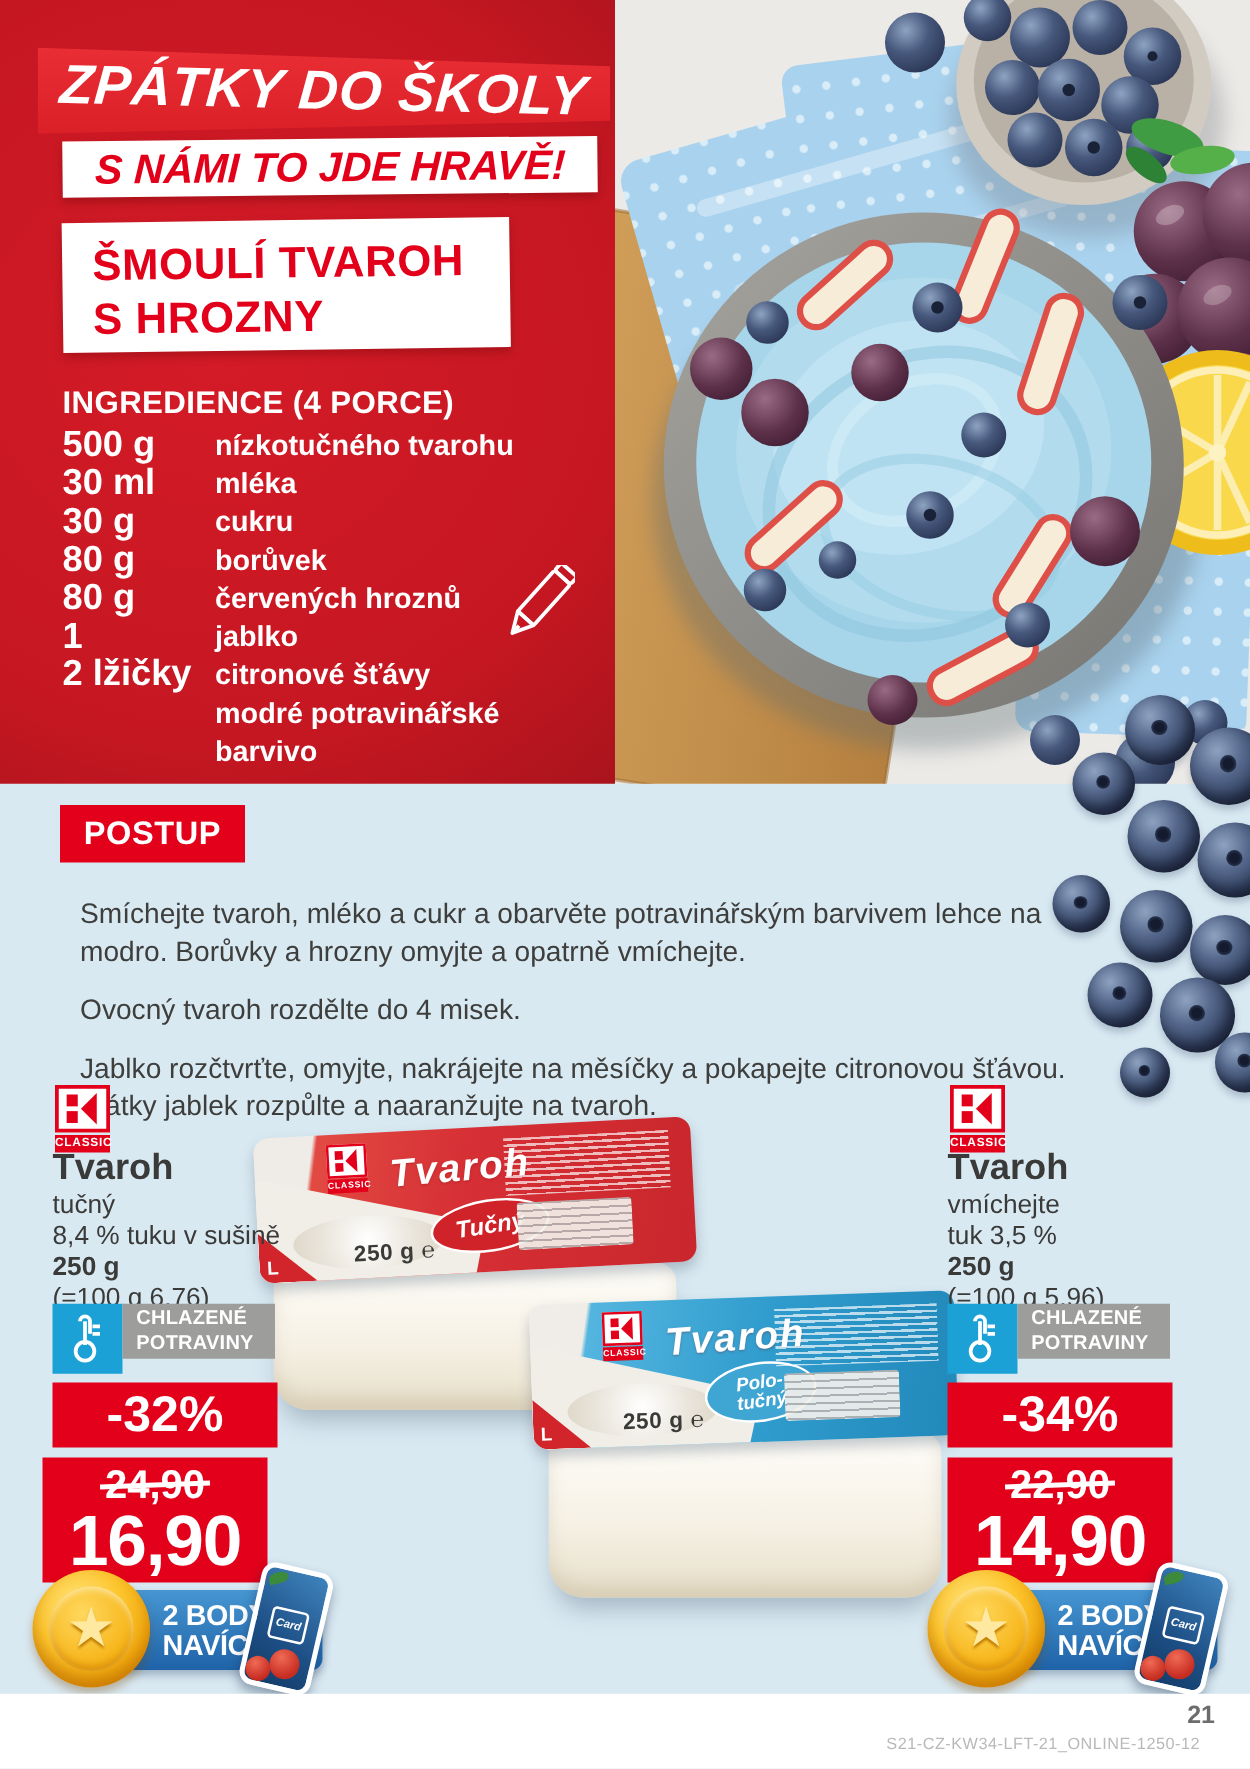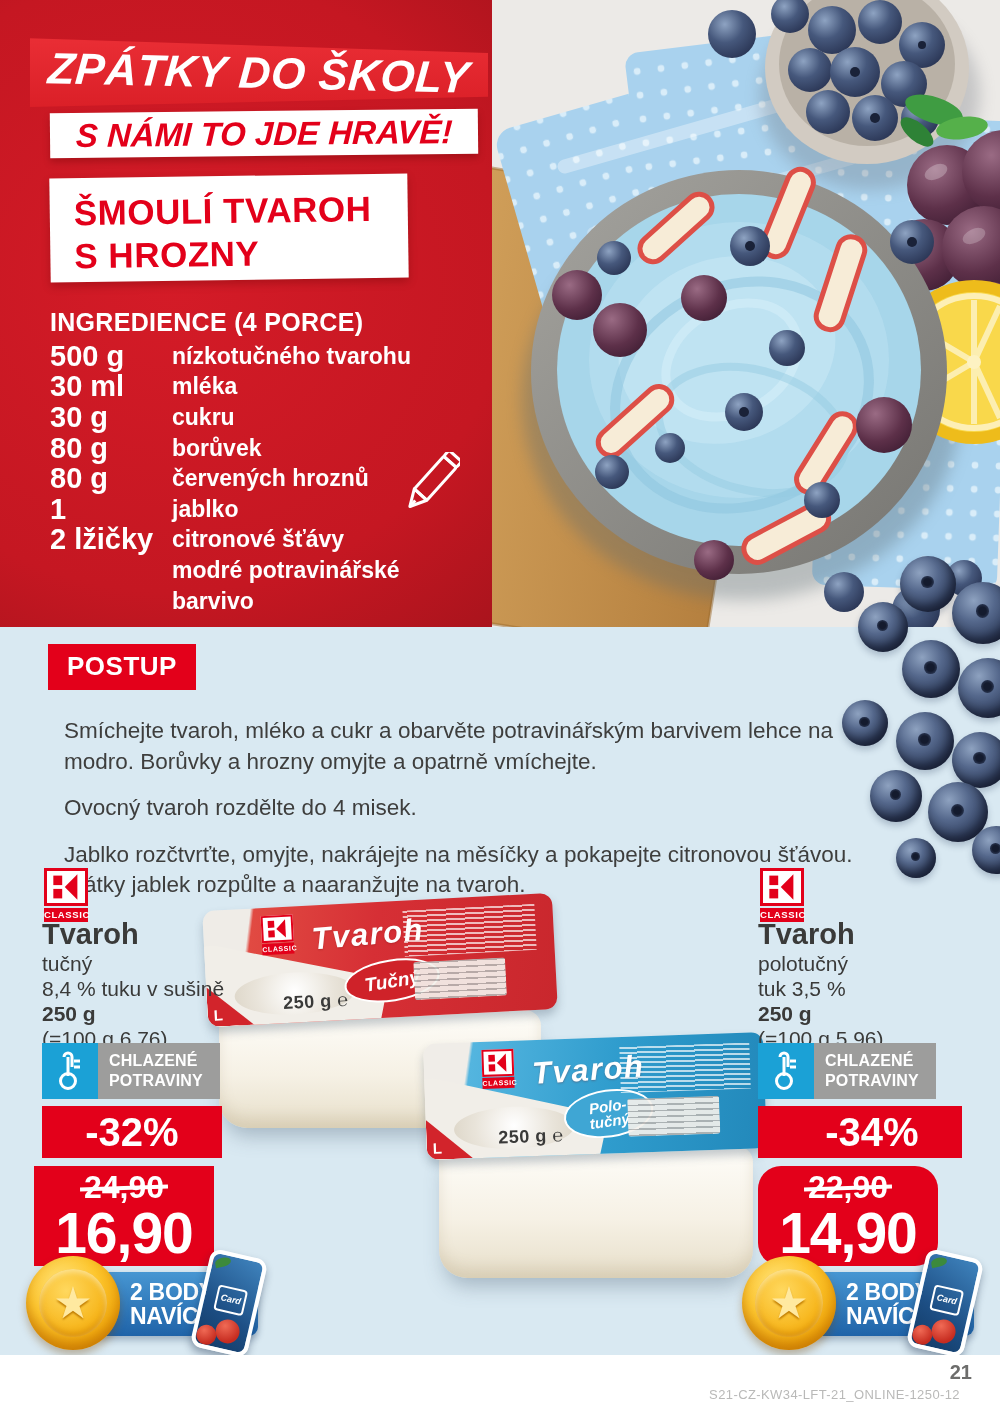--- a/index.html
+++ b/index.html
@@ -49,21 +49,21 @@
   .klogo .kband{margin-top:2px;height:14px;background:#e3001a;color:#fff;font-size:9.5px;font-weight:700;
     text-align:center;line-height:14px;letter-spacing:.6px;}
   .klogo.sm{width:32px;}
   .klogo.sm .kbox{height:27px;border-width:2px;}
   .klogo.sm .kband{height:11px;font-size:7px;line-height:11px;margin-top:1px;}
 
   
   .prod-name{color:#3a3a39;font-size:29px;font-weight:800;z-index:4;}
   .prod-line{color:#3a3a39;font-size:21px;z-index:4;}
   .prod-weight{color:#3a3a39;font-size:21px;font-weight:800;z-index:4;text-align:right;}
-  .chill{width:178px;height:56px;display:flex;z-index:4;}
+  .chill{width:178px;height:44px;display:flex;z-index:4;}
   .chill .cube{width:56px;height:56px;background:#1ba1d6;flex:none;display:flex;align-items:center;justify-content:center;}
   .chill .glabel{flex:1;background:#9d9d9c;color:#fff;font-size:16px;font-weight:800;display:flex;
     flex-direction:column;justify-content:center;padding-left:11px;line-height:1.22;letter-spacing:.2px;}
   .discount{width:180px;height:52px;background:#e3001a;color:#fff;display:flex;align-items:center;justify-content:center;
     font-size:40px;font-weight:800;z-index:4;}
   .pricebox{width:180px;height:100px;background:#e3001a;color:#fff;display:flex;flex-direction:column;align-items:center;z-index:4;}
   .old-price{position:relative;font-size:32px;font-weight:800;margin-top:5px;line-height:1.05;}
   .old-price b{position:absolute;left:-5%;right:-5%;top:46%;height:4px;background:#fff;transform:rotate(-2deg);}
   .new-price{font-size:57px;font-weight:800;line-height:.98;letter-spacing:-1px;margin-top:1px;}
 
@@ -490,21 +490,21 @@
 
   <div class="abs klogo" style="left:760px;top:868px;">
     <span class="kbox"><svg width="38" height="32" viewBox="0 0 60 50">
           <rect x="10" y="7" width="14" height="15" fill="#e3001a"></rect>
           <rect x="10" y="28" width="14" height="15" fill="#e3001a"></rect>
           <polygon points="28,25 48,5 48,45" fill="#e3001a"></polygon>
         </svg></span>
     <div class="kband">CLASSIC</div>
   </div>
   <div class="abs prod-name" style="left:758px;top:918px;">Tvaroh</div>
-  <div class="abs prod-line" style="left:758px;top:952px;">polotučný</div>
+  <div class="abs prod-line" style="left:758px;top:952px;">vmíchejte</div>
   <div class="abs prod-line" style="left:758px;top:977px;">tuk 3,5 %</div>
   <div class="abs prod-weight" style="left:758px;top:1002px;">250 g</div>
   <div class="abs prod-line" style="left:758px;top:1027px;">(=100 g 5,96)</div>
 
   <div class="abs chill" style="left:758px;top:1043px;">
     <div class="cube">
       <svg width="30" height="40" viewBox="0 0 30 40">
           <g fill="none" stroke="#fff" stroke-width="3">
             <circle cx="13" cy="30" r="7.5"></circle>
             <line x1="13" y1="25" x2="13" y2="6"></line>
@@ -513,22 +513,22 @@
             <line x1="19" y1="16" x2="25" y2="16"></line>
           </g>
         </svg>
     </div>
     <div class="glabel">
       <span>CHLAZENÉ</span>
       <span>POTRAVINY</span>
     </div>
   </div>
 
-  <div class="abs discount" style="left:758px;top:1106px;padding-left:24px;">-34%</div>
-  <div class="abs pricebox" style="left:758px;top:1166px;border-radius:23px;">
+  <div class="abs discount" style="left:758px;top:1106px;">-34%</div>
+  <div class="abs pricebox" style="left:758px;top:1166px;">
     <span class="old-price"><span>22,90</span><b></b></span>
     <span class="new-price">14,90</span>
   </div>
 
   <div class="abs loyal-rect" style="left:810px;top:1272px;">
     <div>2 BODY</div>
     <div>NAVÍC</div>
   </div>
   <div class="abs coin" style="left:742px;top:1256px;">
     <div class="inner">

